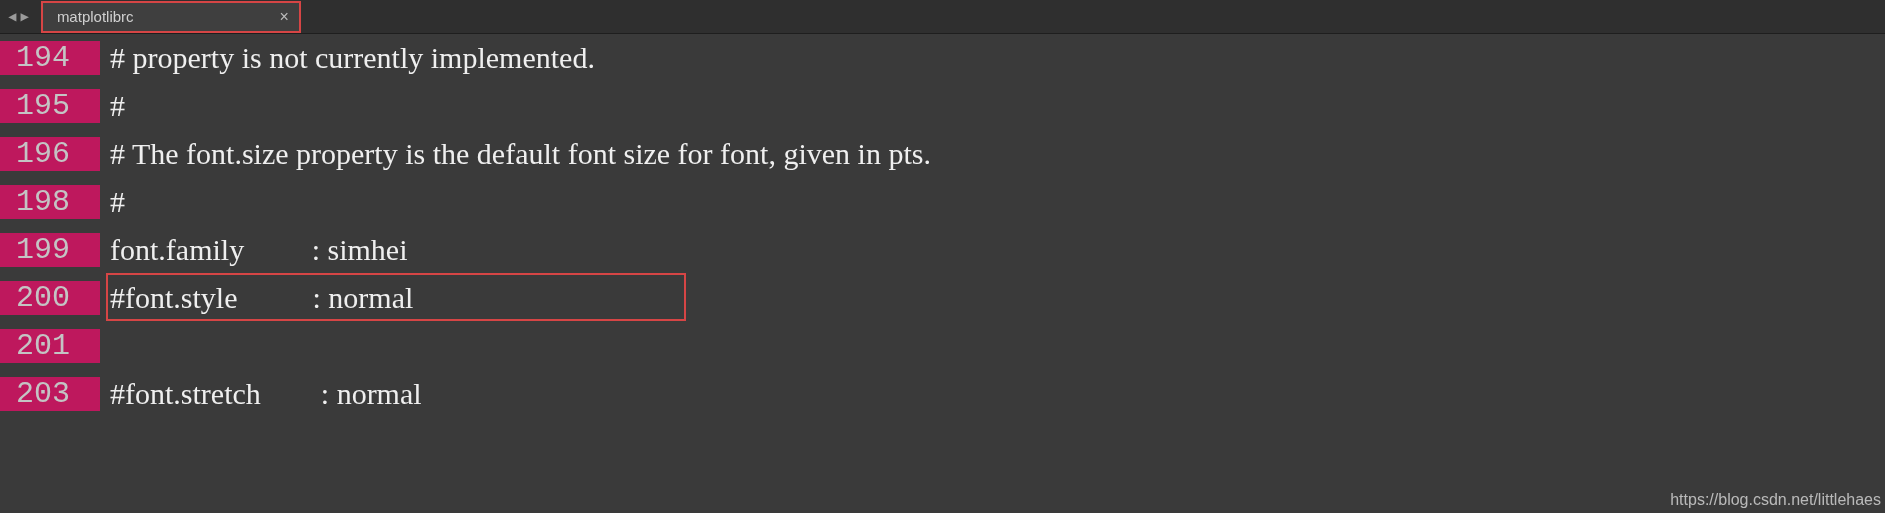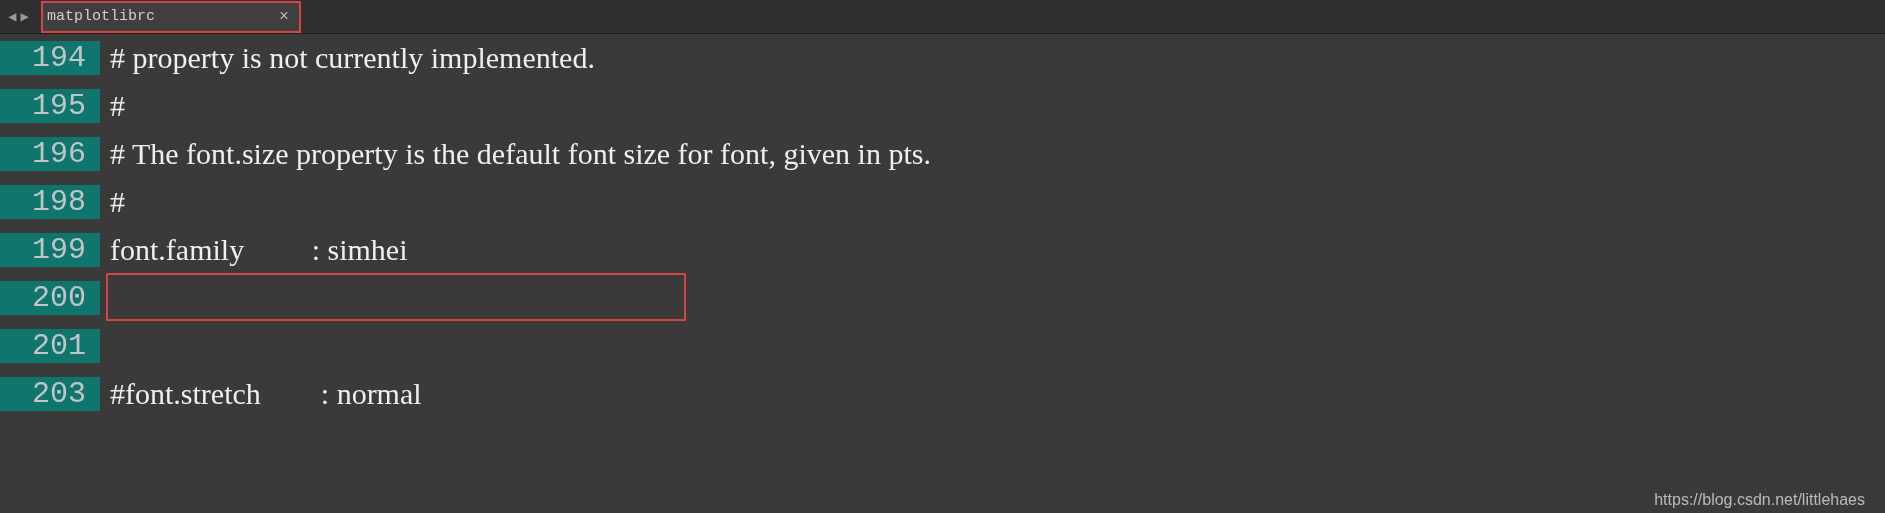--- a/index.html
+++ b/index.html
@@ -28,23 +28,23 @@
     }
     .nav-arrow {
       font-size: 14px;
       padding: 0 2px;
     }
     .tab {
       background: #3f3f3f;
       height: 32px;
       display: flex;
       align-items: center;
-      padding: 0 4px;
+      padding: 0 14px;
       color: #d0d0d0;
-      font-family: Liberation Mono, monospace;
+      font-family: Liberation Sans, sans-serif;
       font-size: 15px;
       position: relative;
       min-width: 260px;
       border: 2px solid #d64545;
       margin-left: 4px;
     }
     .tab-close {
       position: absolute;
       right: 10px;
       font-size: 16px;
@@ -55,23 +55,23 @@
       flex-direction: column;
     }
     .line {
       display: flex;
       height: 48px;
       align-items: center;
       white-space: pre;
     }
     .gutter {
       width: 100px;
-      text-align: right;
+      text-align: center;
       padding-right: 14px;
-      background: #0f766e;
+      background: #be185d;
       color: #c4c4c4;
       font-size: 30px;
     }
     .code {
       padding-left: 10px;
       color: #efefef;
       position: relative;
       font-family: Liberation Serif, serif;
     }
     .highlight-box {
@@ -80,21 +80,21 @@
       pointer-events: none;
     }
     .hi-line199 {
       left: 106px;
       top: 273px;
       width: 580px;
       height: 48px;
     }
     .watermark {
       position: absolute;
-      right: 20px;
+      right: 4px;
       bottom: 4px;
       font-family: Arial, sans-serif;
       font-size: 16px;
       color: #d0d0d0;
       opacity: 0.85;
     }
   </style>
 </head>
 <body>
 
@@ -125,20 +125,21 @@
   <div class="line">
     <div class="gutter">198</div>
     <div class="code">#</div>
   </div>
   <div class="line">
     <div class="gutter">199</div>
     <div class="code">font.family         : simhei</div>
   </div>
   <div class="line">
     <div class="gutter">200</div>
+    <div class="code">#font.style          : normal</div>
   </div>
   <div class="line">
     <div class="gutter">201</div>
   </div>
   <div class="line">
     <div class="gutter">203</div>
     <div class="code">#font.stretch        : normal</div>
   </div>
 </div>
 

